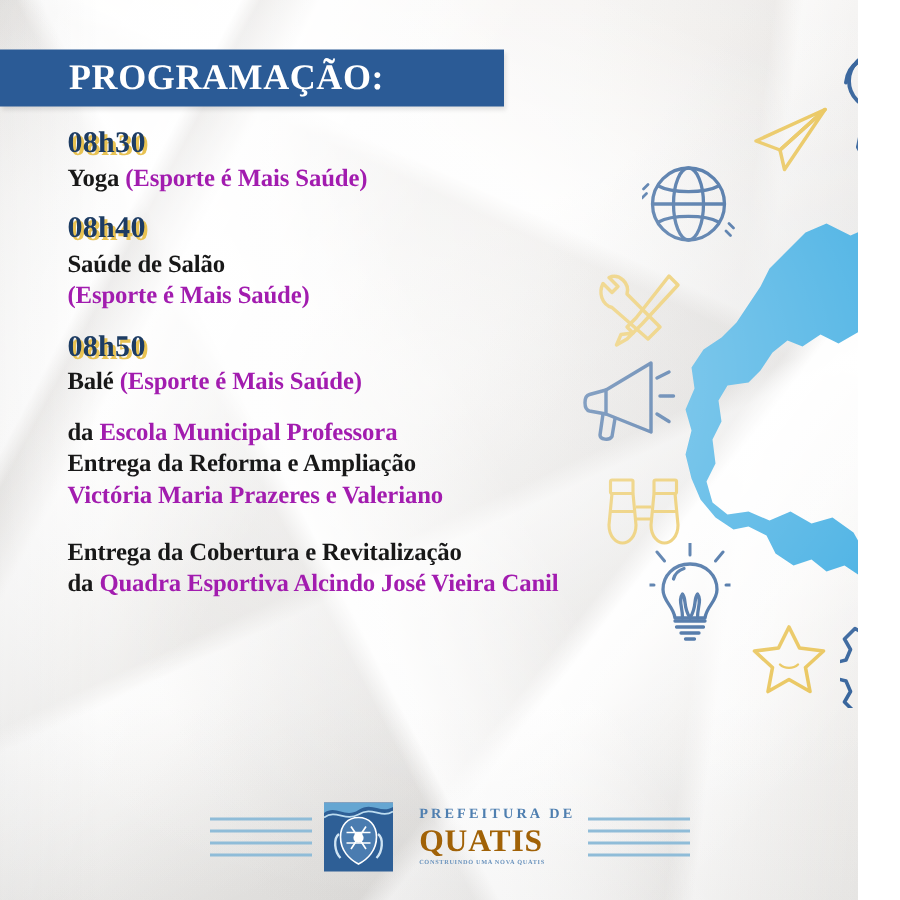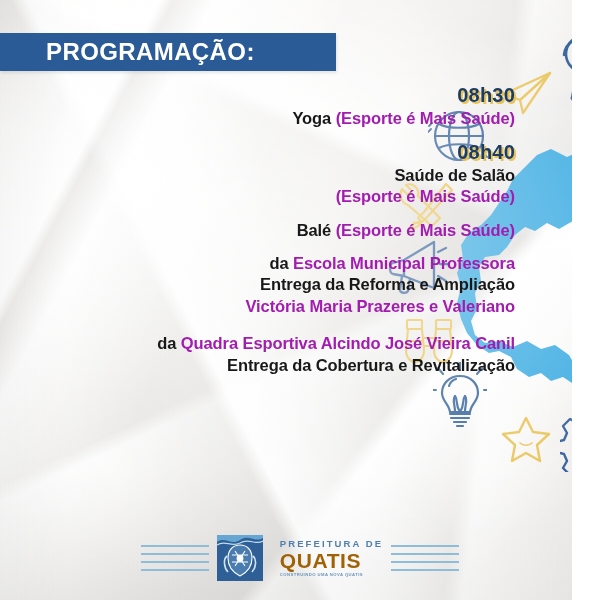--- a/index.html
+++ b/index.html
@@ -9,20 +9,21 @@
     width:600px; height:600px;
     overflow:hidden;
     font-family:"Liberation Sans", sans-serif;
   }
 
   #poster {
     position:relative;
     width:572px; height:600px;
     background:#f2f0ee;
     overflow:hidden;
+    font-family:Liberation Serif, serif;
   }
 
   
   .paper-tex {
     position:absolute; inset:0;
     background:
       linear-gradient(118deg, rgba(255,255,255,0) 0%, rgba(255,255,255,.9) 18%, rgba(205,202,200,.30) 19.5%, rgba(255,255,255,.85) 24%, rgba(255,255,255,0) 40%),
       linear-gradient(63deg,  rgba(255,255,255,0) 20%, rgba(210,208,206,.28) 36%, rgba(255,255,255,.9) 38%, rgba(255,255,255,0) 55%),
       linear-gradient(-52deg, rgba(255,255,255,0) 10%, rgba(255,255,255,.95) 30%, rgba(198,196,194,.26) 32%, rgba(255,255,255,0) 52%),
       linear-gradient(155deg, rgba(255,255,255,0) 35%, rgba(206,204,202,.22) 56%, rgba(255,255,255,.8) 58%, rgba(255,255,255,0) 78%),
@@ -61,21 +62,21 @@
     font-size:24px;
     font-weight:bold;
     letter-spacing:.4px;
     padding-left:46px;
     line-height:1;
   }
 
   
   .schedule { position:absolute; left:45px; top:84px; width:470px; }
 
-  .item { margin-bottom:12px;text-align:right; }
+  .item { margin-bottom:12px; }
   .item:last-child { margin-bottom:0; }
 
   .time {
     font-size:20px;
     font-weight:bold;
     color:#1d3c63;
     text-shadow:2px 2px 0 #e8c252;
     line-height:1.18;
     letter-spacing:.2px;
   }
@@ -240,29 +241,30 @@
       <div class="item">
         <div class="time">08h30</div>
         <div class="desc"><span>Yoga </span><span class="accent">(Esporte é Mais Saúde)</span></div>
       </div>
       <div class="item">
         <div class="time">08h40</div>
         <div class="desc"><span>Saúde de Salão</span></div>
         <div class="desc"><span class="accent">(Esporte é Mais Saúde)</span></div>
       </div>
       <div class="item">
+        <div class="time">08h50</div>
         <div class="desc"><span>Balé  </span><span class="accent">(Esporte é Mais Saúde)</span></div>
       </div>
       <div class="item">
         <div class="desc"><span>da </span><span class="accent">Escola Municipal Professora</span></div>
         <div class="desc"><span>Entrega da Reforma e Ampliação</span></div>
         <div class="desc"><span class="accent">Victória Maria Prazeres e Valeriano</span></div>
         <div class="block-gap">
+          <div class="desc"><span>Entrega da Cobertura e Revitalização</span></div>
           <div class="desc"><span>da </span><span class="accent">Quadra Esportiva Alcindo José Vieira Canil</span></div>
-          <div class="desc"><span>Entrega da Cobertura e Revitalização</span></div>
         </div>
       </div>
     </div>
 
   <div class="footer">
     <div class="rules left" id="rules-left">
         <i></i>
         <i></i>
         <i></i>
         <i></i>

